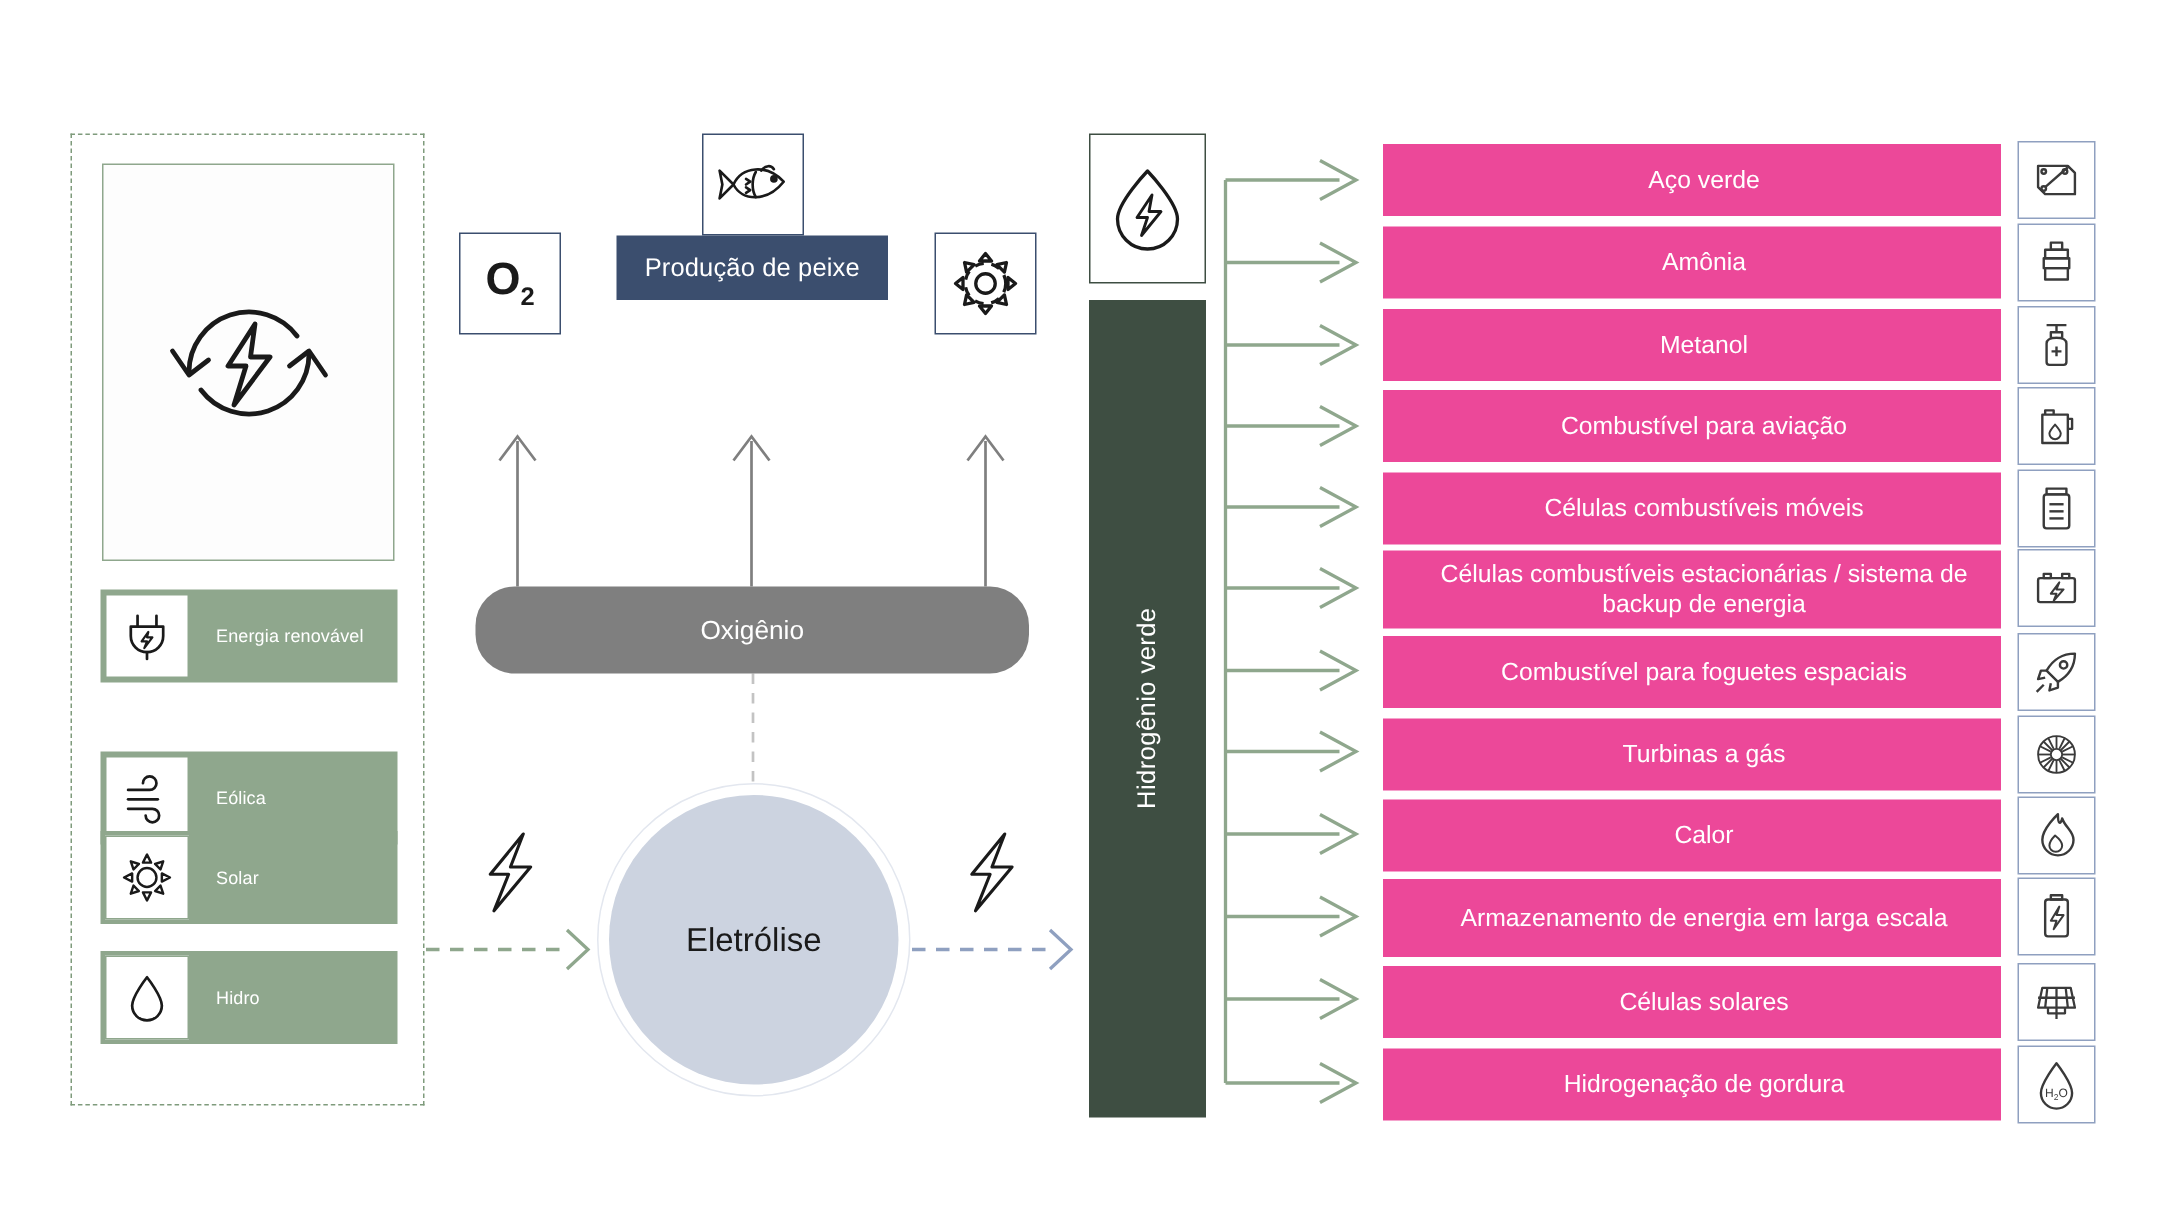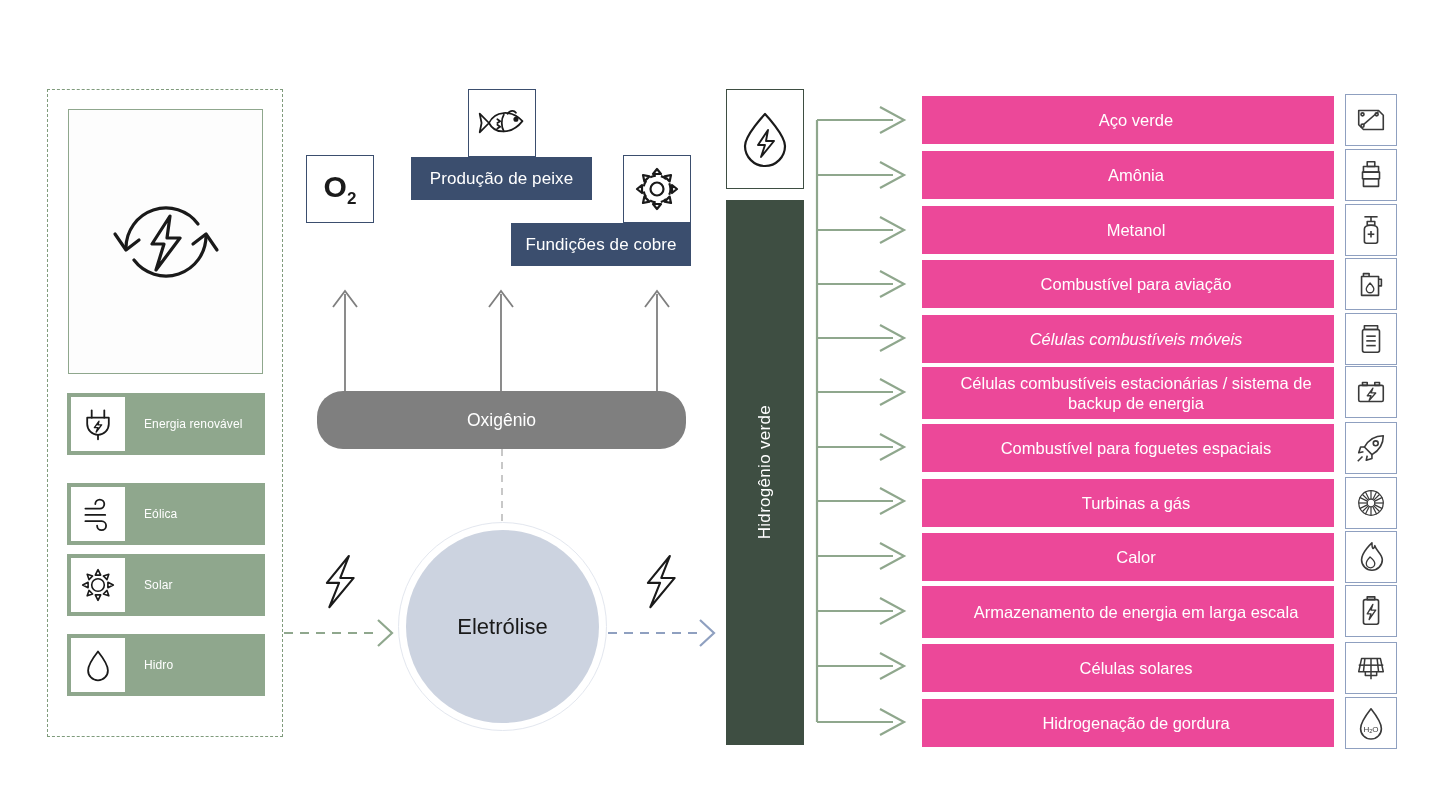--- a/index.html
+++ b/index.html
@@ -180,21 +180,21 @@
         <line x1="13" y1="5" x2="13" y2="13"></line>
           <line x1="27" y1="5" x2="27" y2="13"></line>
         <path d="M8 13 H32 V20 A12 12 0 0 1 8 20 Z"></path>
         <line x1="20" y1="32" x2="20" y2="37"></line>
         <path d="M21 17 L16 24 H20 L18 29 L24 21 H20 Z" stroke-width="1.6"></path>
       </svg>
     </span>
     <span class="src-label">Energia renovável</span>
   </div>
 
-  <div class="abs src-row" style="top:483px">
+  <div class="abs src-row" style="top:501px">
     <span class="src-icon">
       <svg width="36" height="36" viewBox="0 0 40 40" fill="none" stroke="#1a1a1a" stroke-width="2" stroke-linecap="round">
         <path d="M6 14 H22 A5 5 0 1 0 17 9"></path>
         <path d="M6 21 H28"></path>
         <path d="M6 28 H24 A5 5 0 1 1 19 33"></path>
       </svg>
     </span>
     <span class="src-label">Eólica</span>
   </div>
 
@@ -256,23 +256,20 @@
         <path d="M4 24 l5 4 0 -8 Z"></path>
           <path d="M44 24 l-5 4 0 -8 Z"></path>
         <path d="M10 10 l6.4 1.4 -5 5 Z"></path>
           <path d="M38 10 l-6.4 1.4 5 5 Z"></path>
         <path d="M10 38 l1.4 -6.4 5 5 Z"></path>
           <path d="M38 38 l-1.4 -6.4 -5 5 Z"></path>
         <circle cx="24" cy="24" r="13.5" stroke-dasharray="6 5.2"></circle>
       </svg>
     </span>
   </div>
-  <div class="abs o2-bar" style="left:511px;top:223px;width:180px;height:43px;">
-    <span>Fundições de cobre</span>
-  </div>
 
   <div class="abs ctr" id="oxygen-bar">
     <span>Oxigênio</span>
   </div>
 
   <div class="abs" id="electro-outer"></div>
   <div class="abs ctr" id="electro-inner">
     <span>Eletrólise</span>
   </div>
 
@@ -332,21 +329,21 @@
     </div>
   <div class="abs app-icon" style="top:258px;">
     <svg width="34" height="34" viewBox="0 0 36 36" fill="none" stroke="#3a3a3a" stroke-width="1.7" stroke-linejoin="round">
       <path d="M8 10 H26 V30 H8 Z"></path>
       <path d="M10 10 V7 H16 V10"></path>
         <path d="M26 13 h3 v7 h-3"></path>
       <path d="M17 17 c0 0 -4 4.5 -4 6.3 a4 4 0 0 0 8 0 C21 21.5 17 17 17 17 Z" stroke-width="1.4"></path>
     </svg>
   </div>
 
-  <div class="abs app-row" style="top:315px;height:48px;font-style:italic;">
+  <div class="abs app-row" style="top:315px;height:48px;">
     <span class="txt">Células combustíveis móveis</span>
     </div>
   <div class="abs app-icon" style="top:313px;">
     <svg width="34" height="34" viewBox="0 0 36 36" fill="none" stroke="#3a3a3a" stroke-width="1.7" stroke-linejoin="round">
       <rect x="11" y="4" width="14" height="4"></rect>
       <rect x="9" y="8" width="18" height="24" rx="2"></rect>
       <line x1="13" y1="15" x2="23" y2="15"></line>
         <line x1="13" y1="20" x2="23" y2="20"></line>
         <line x1="13" y1="25" x2="23" y2="25"></line>
     </svg>

